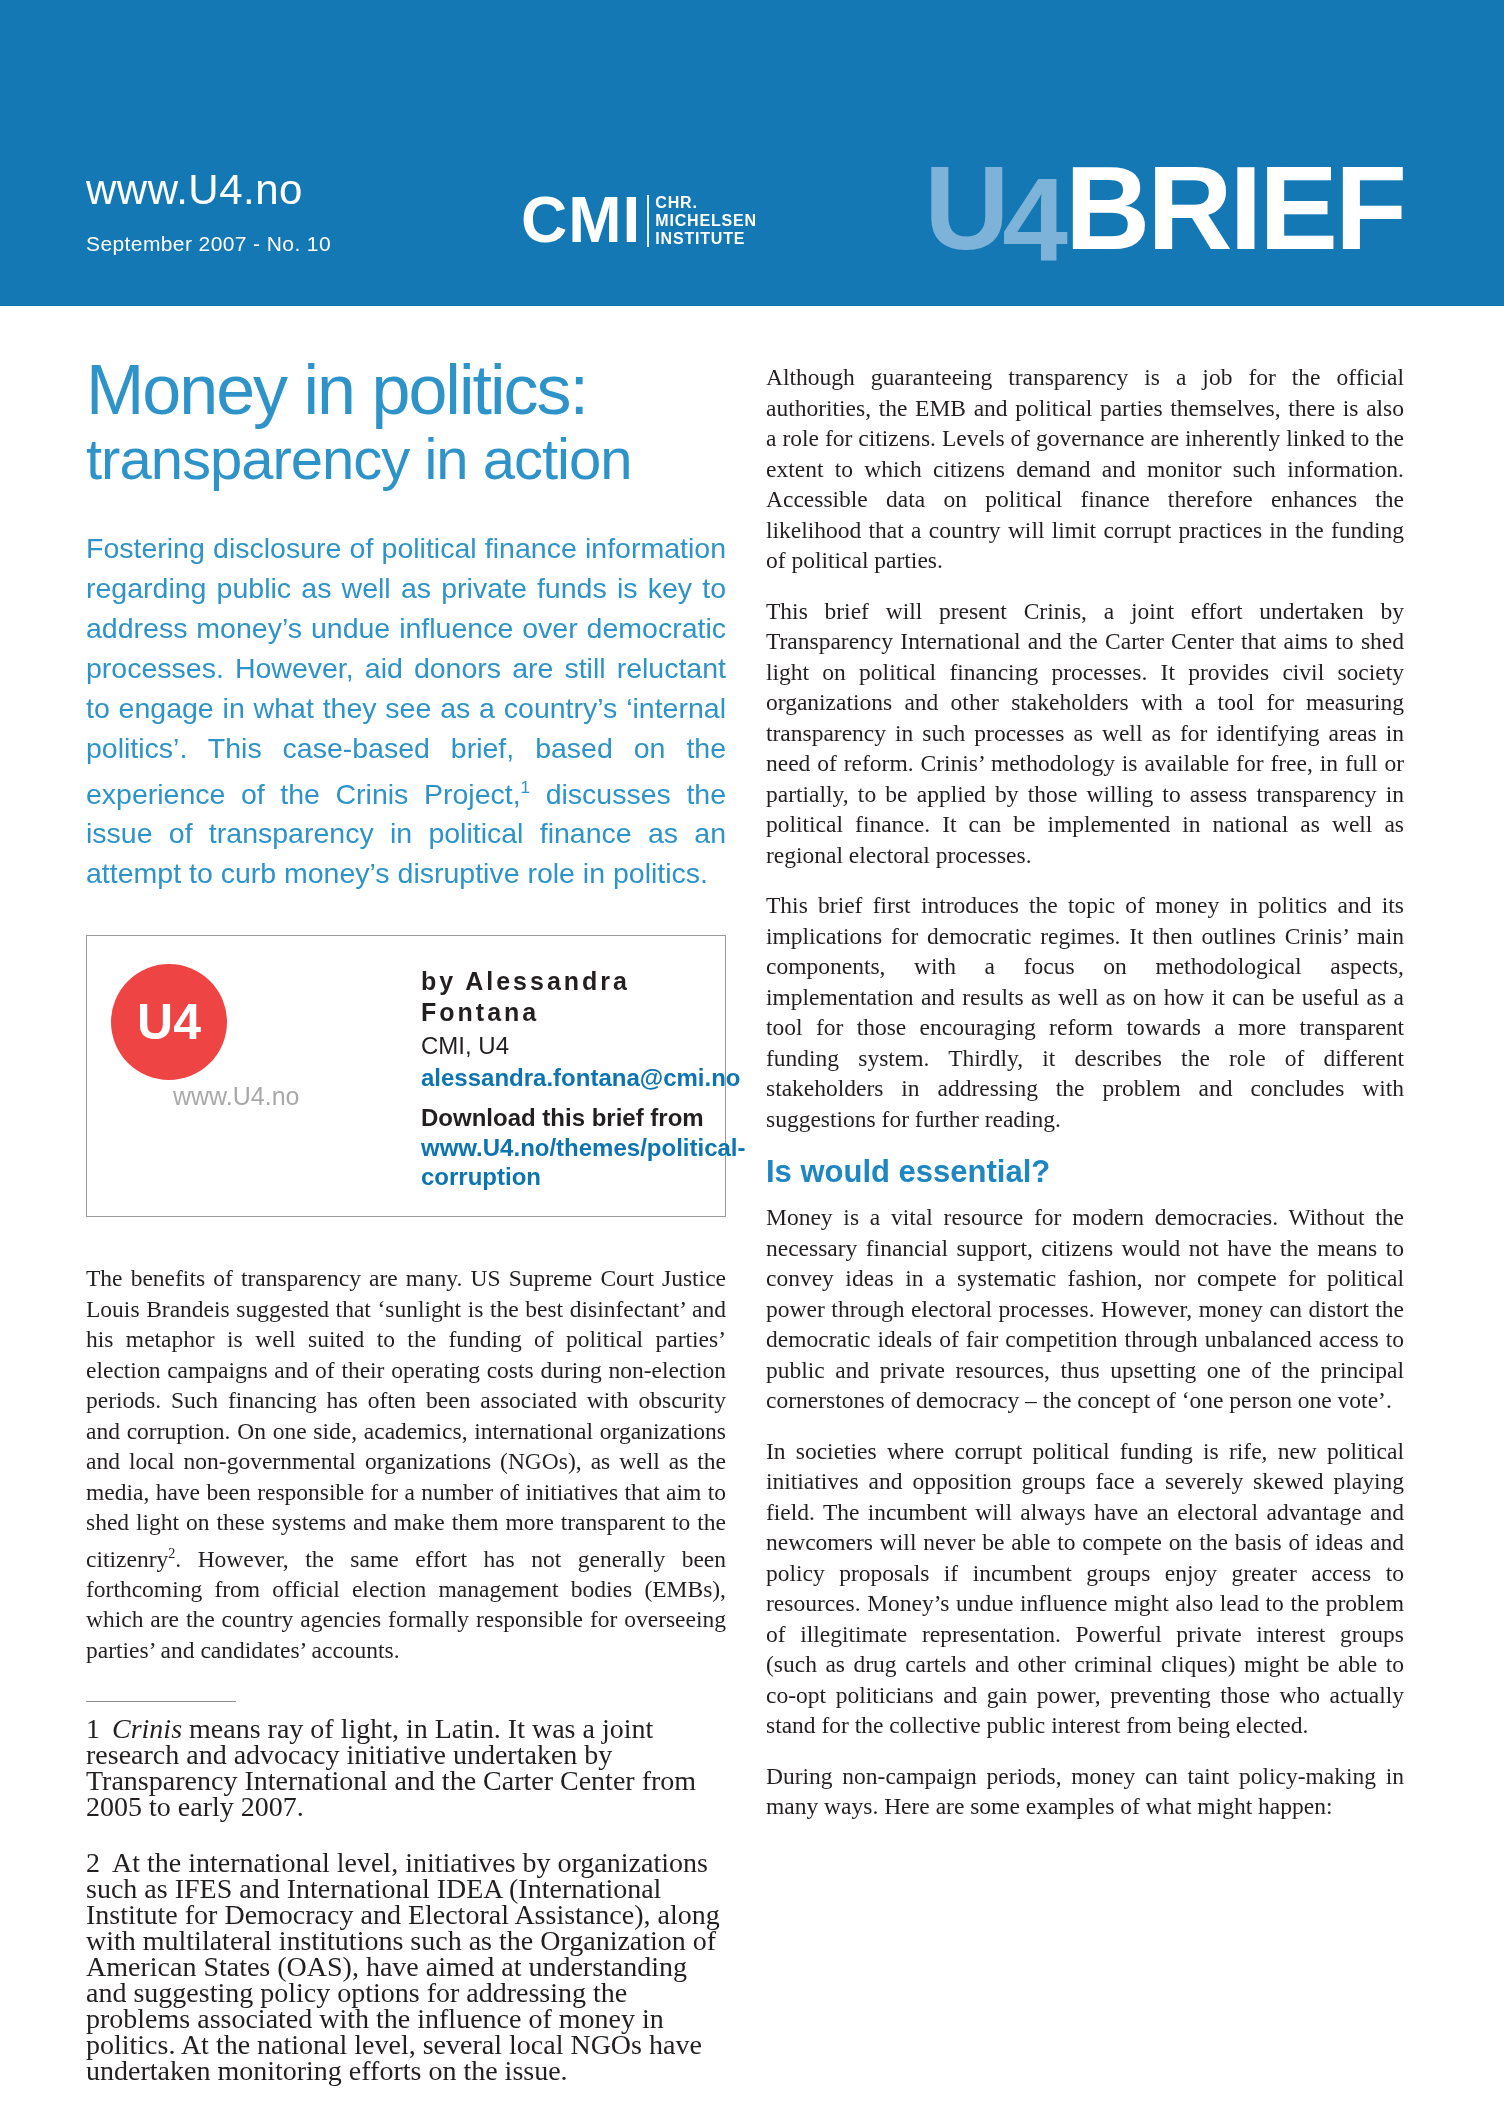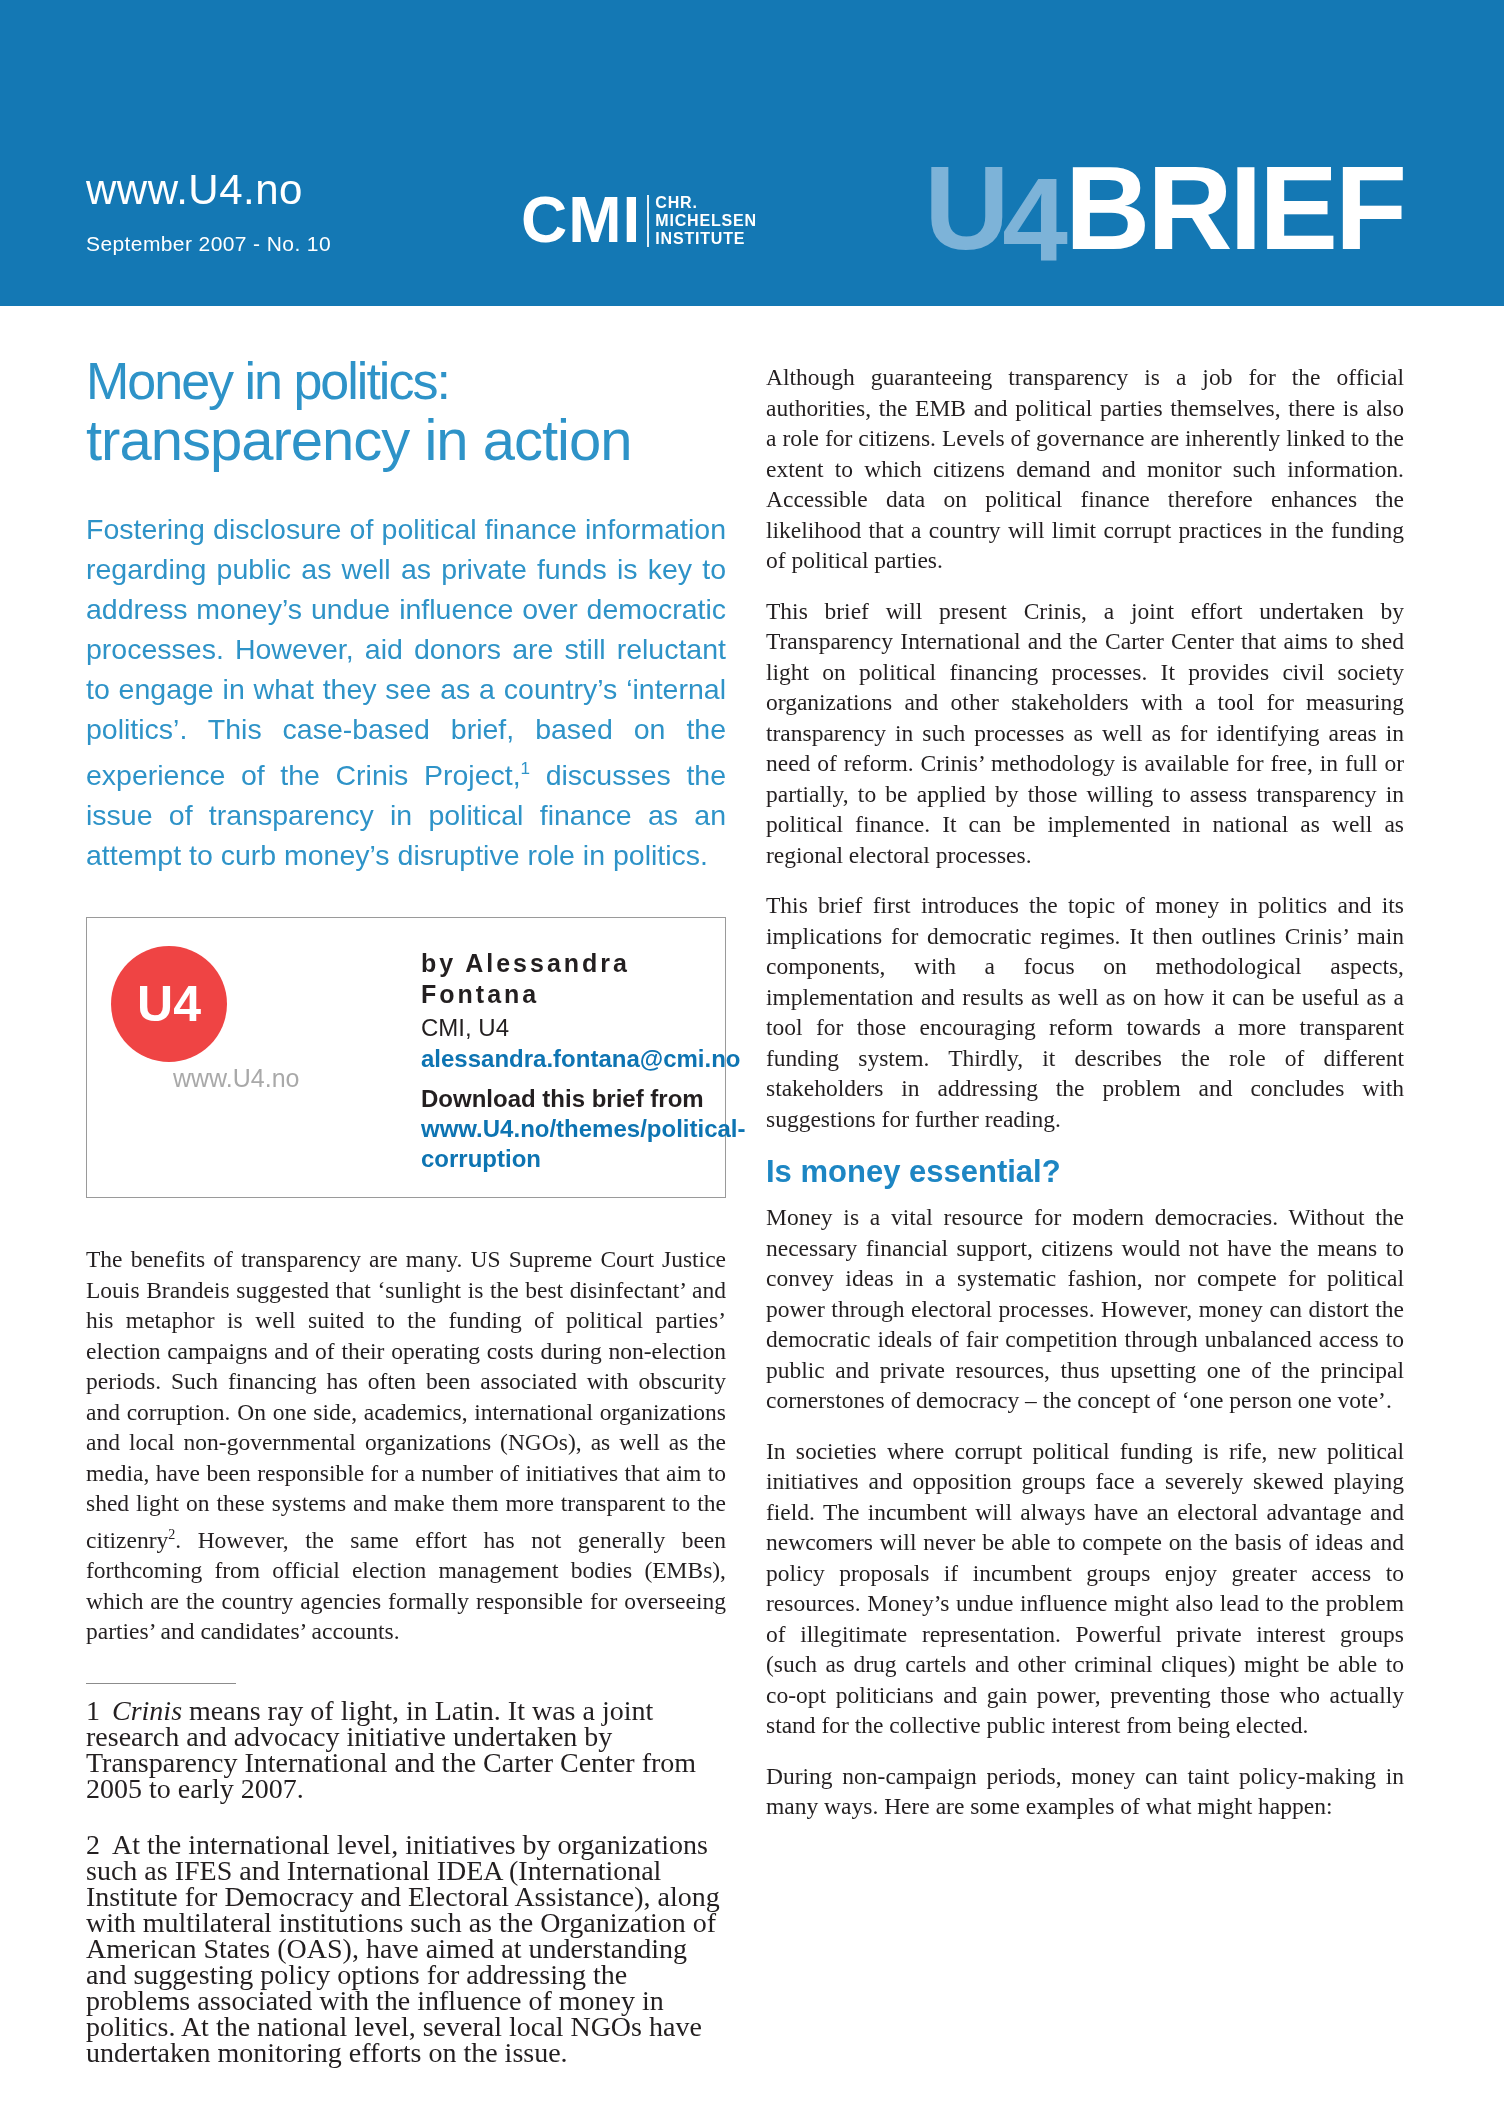--- a/index.html
+++ b/index.html
@@ -62,21 +62,21 @@
   }
   .col-left { flex: 0 0 640px; width: 640px; }
   .col-right { flex: 1; padding-top: 8px; }
 
   
   .title {
     font-family: "Liberation Sans", sans-serif;
     font-weight: 400;
     color: #2e93c8;
   }
-  .title-line1 { display: block; font-size: 52px; line-height: 1.04; letter-spacing: -2px; white-space: nowrap; }
+  .title-line1 { display: block; font-size: 70px; line-height: 1.04; letter-spacing: -2px; white-space: nowrap; }
   .title-line2 { display: block; font-size: 58px; line-height: 1.12; letter-spacing: -1px; white-space: nowrap; }
 
   .lead {
     font-family: "Liberation Sans", sans-serif;
     color: #2e93c8;
     font-size: 28.5px;
     line-height: 40px;
     text-align: justify;
     margin-top: 36px;
   }
@@ -222,21 +222,21 @@
       <p class="footnote"><span class="fn-marker">1</span><i>Crinis</i><span> means ray of light, in Latin. It was a joint research and advocacy initiative undertaken by Transparency International and the Carter Center from 2005 to early 2007.</span></p>
 
       <p class="footnote"><span class="fn-marker">2</span><span>At the international level, initiatives by organizations such as IFES and International IDEA (International Institute for Democracy and Electoral Assistance), along with multilateral institutions such as the Organization of American States (OAS), have aimed at understanding and suggesting policy options for addressing the problems associated with the influence of money in politics. At the national level, several local NGOs have undertaken monitoring efforts on the issue.</span></p>
     </section>
 
     <section class="col col-right">
       <p class="body-text">Although guaranteeing transparency is a job for the official authorities, the EMB and political parties themselves, there is also a role for citizens. Levels of governance are inherently linked to the extent to which citizens demand and monitor such information. Accessible data on political finance therefore enhances the likelihood that a country will limit corrupt practices in the funding of political parties.</p>
       <p class="body-text">This brief will present Crinis, a joint effort undertaken by Transparency International and the Carter Center that aims to shed light on political financing processes. It provides civil society organizations and other stakeholders with a tool for measuring transparency in such processes as well as for identifying areas in need of reform. Crinis’ methodology is available for free, in full or partially, to be applied by those willing to assess transparency in political finance. It can be implemented in national as well as regional electoral processes.</p>
       <p class="body-text">This brief first introduces the topic of money in politics and its implications for democratic regimes. It then outlines Crinis’ main components, with a focus on methodological aspects, implementation and results as well as on how it can be useful as a tool for those encouraging reform towards a more transparent funding system. Thirdly, it describes the role of different stakeholders in addressing the problem and concludes with suggestions for further reading.</p>
 
-      <h2 class="section-heading">Is money essential?</h2>
+      <h2 class="section-heading">Is would essential?</h2>
 
       <p class="body-text">Money is a vital resource for modern democracies. Without the necessary financial support, citizens would not have the means to convey ideas in a systematic fashion, nor compete for political power through electoral processes. However, money can distort the democratic ideals of fair competition through unbalanced access to public and private resources, thus upsetting one of the principal cornerstones of democracy – the concept of ‘one person one vote’.</p>
       <p class="body-text">In societies where corrupt political funding is rife, new political initiatives and opposition groups face a severely skewed playing field. The incumbent will always have an electoral advantage and newcomers will never be able to compete on the basis of ideas and policy proposals if incumbent groups enjoy greater access to resources. Money’s undue influence might also lead to the problem of illegitimate representation. Powerful private interest groups (such as drug cartels and other criminal cliques) might be able to co-opt politicians and gain power, preventing those who actually stand for the collective public interest from being elected.</p>
       <p class="body-text">During non-campaign periods, money can taint policy-making in many ways. Here are some examples of what might happen:</p>
     </section>
 
   </main>
 </div>
 
 </body></html>

